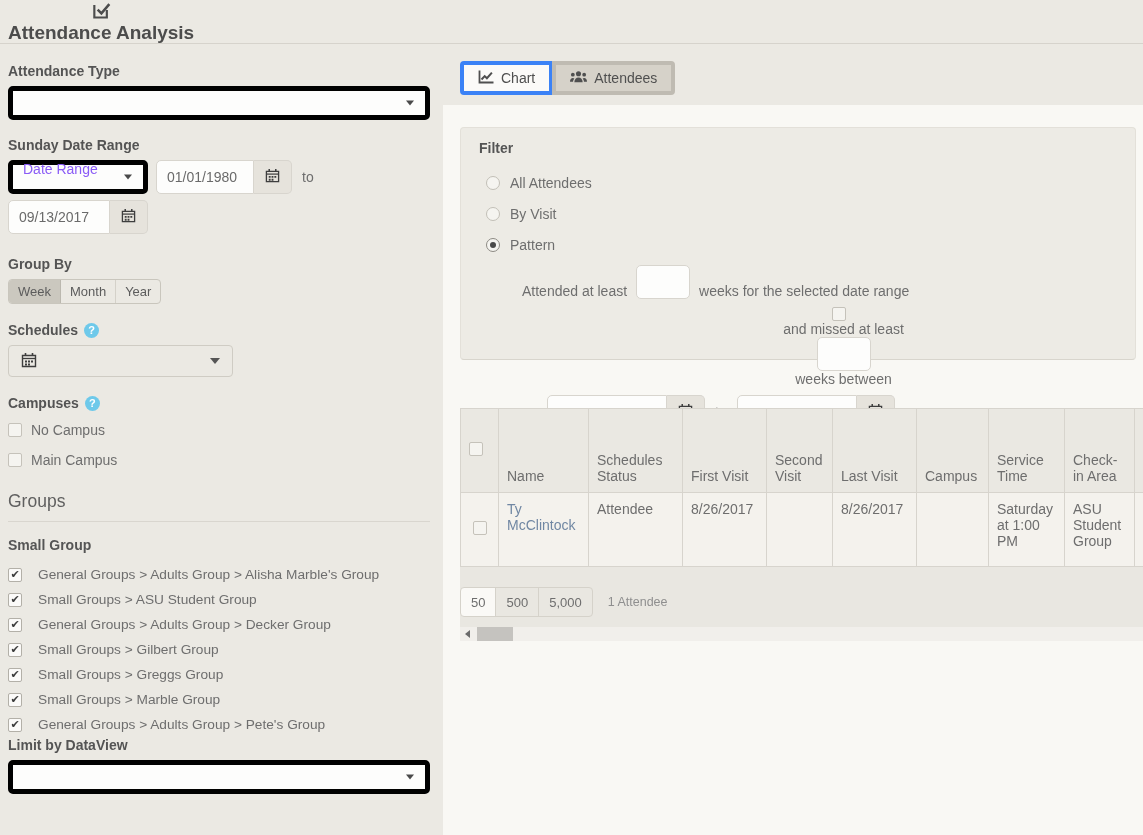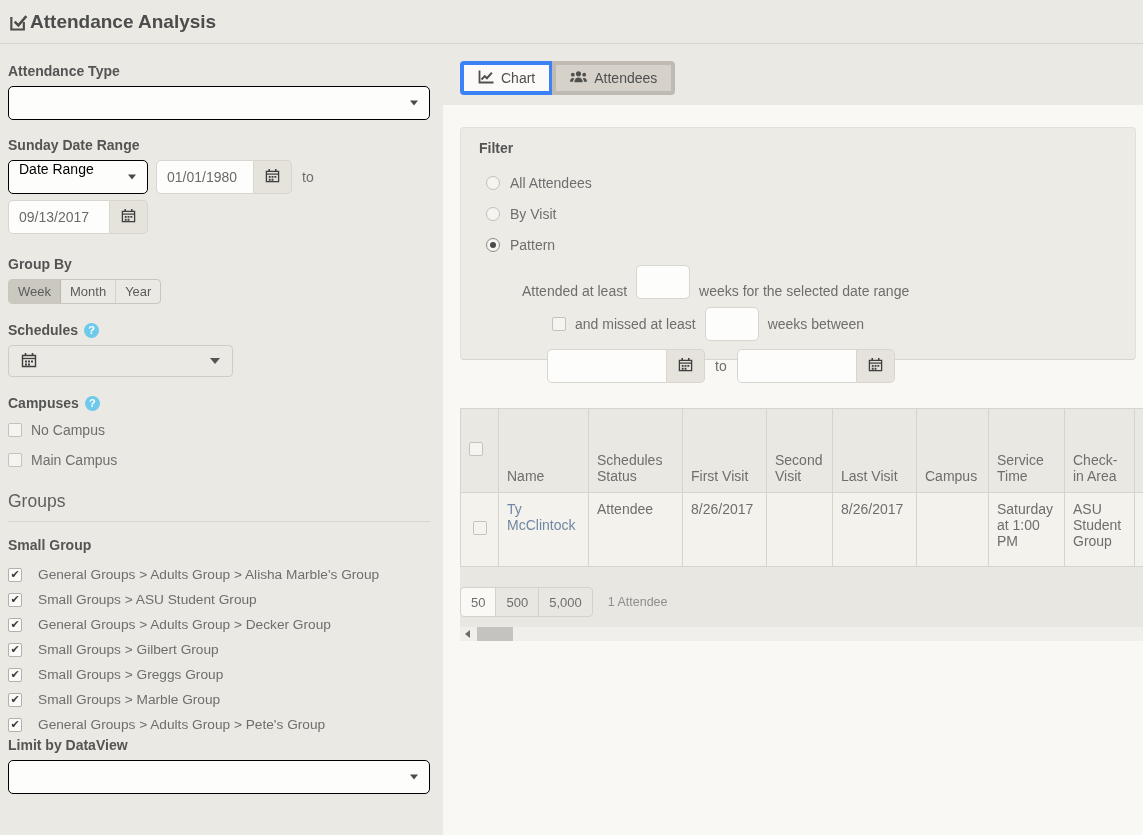--- a/index.html
+++ b/index.html
@@ -4,29 +4,29 @@
 <style>
   * { margin:0; padding:0; box-sizing:border-box; }
   html,body { width:1143px; height:835px; }
   body {
     font-family:"Liberation Sans", sans-serif;
     background:#ebe9e3; color:#565656; overflow:hidden; position:relative;
     font-size:14px;
   }
   
   .page-header { height:44px; border-bottom:1px solid #d6d3cc; display:flex; align-items:center; padding-left:8px; }
-  .page-title { display:flex; align-items:center; gap:2px; font-size:19px; font-weight:700; color:#4c4c4c; }
+  .page-title { display:flex; align-items:center; gap:2px; font-size:19px; font-weight:700; color:#4c4c4c;flex-direction:column; }
   .page-title svg { display:block; }
 
   
   .sidebar { position:absolute; left:0; top:44px; width:443px; bottom:0; padding:19px 13px 0 8px; }
   .field-label { font-weight:700; font-size:14px; color:#545454; margin-bottom:7px; display:flex; align-items:center; gap:6px; }
   .select {
-    position:relative; height:34px; background:#fdfdfc; border:1px solid #000000; border-radius:5px;
-    display:flex; align-items:center; padding:0 26px 17px 10px; color:#000000; cursor:pointer;
+    position:relative; height:34px; background:#fdfdfc; border:5px solid #000000; border-radius:5px;
+    display:flex; align-items:center; padding:0 26px 17px 10px; color:#8b5cf6; cursor:pointer;
   }
   .select .caret { position:absolute; right:11px; top:50%; transform:translateY(-50%);
     width:0; height:0; border-left:4px solid transparent; border-right:4px solid transparent; border-top:5px solid #4a4a4a; }
   .mb17 { margin-bottom:17px; } .mb18 { margin-bottom:18px; } .mb6 { margin-bottom:6px; } .mb22 { margin-bottom:22px; }
   .row { display:flex; align-items:center; }
   .text-input {
     height:34px; background:#fdfdfc; border:1px solid #d8d5ce; border-radius:5px; padding:0 10px;
     color:#6a6a6a; font-size:14px; font-family:inherit; width:100%;
   }
   .input-group { display:flex; align-items:stretch; }
@@ -78,21 +78,21 @@
   .tab.active { background:#d6d2c9; border-color:#bfbbb2; }
 
   
   .filter-box { margin:22px 7px 0 17px; height:233px; background:#edebe5; border:1px solid #e3e0d9;
     border-bottom-color:#d8d5cd; border-radius:4px; padding:12px 0 16px 18px; color:#6e6e6e; }
   .filter-title { font-weight:700; color:#545454; margin-bottom:11px; }
   .radio-row { display:flex; align-items:center; gap:10px; height:31px; margin-left:7px; }
   .pattern-line { display:flex; align-items:center; margin-top:5px; }
   .pattern-line .num-input { width:54px; height:34px; margin:0 9px; text-align:left; }
   .attended-line { margin-left:43px;align-items:flex-end; }
-  .missed-line { margin-left:73px; margin-top:8px; }
+  .missed-line { margin-left:73px; margin-top:8px;flex-direction:column; }
   .missed-line .checkbox { margin-right:9px; }
   .dates-line { margin-left:68px; margin-top:8px; }
   .dates-line .text-input { width:120px; }
   .dates-line .to-label { margin:0 10px; }
 
   
   .grid-area { position:absolute; left:17px; top:303px; right:0; bottom:0; }
   .grid-block { background:#e9e7e1; overflow:hidden; }
   table.grid { border-collapse:collapse; table-layout:fixed; width:740px; font-size:14px; color:#6e6e6e; }
   table.grid th, table.grid td { border:1px solid #d7d4cd; padding:8px 8px; overflow:hidden; }

